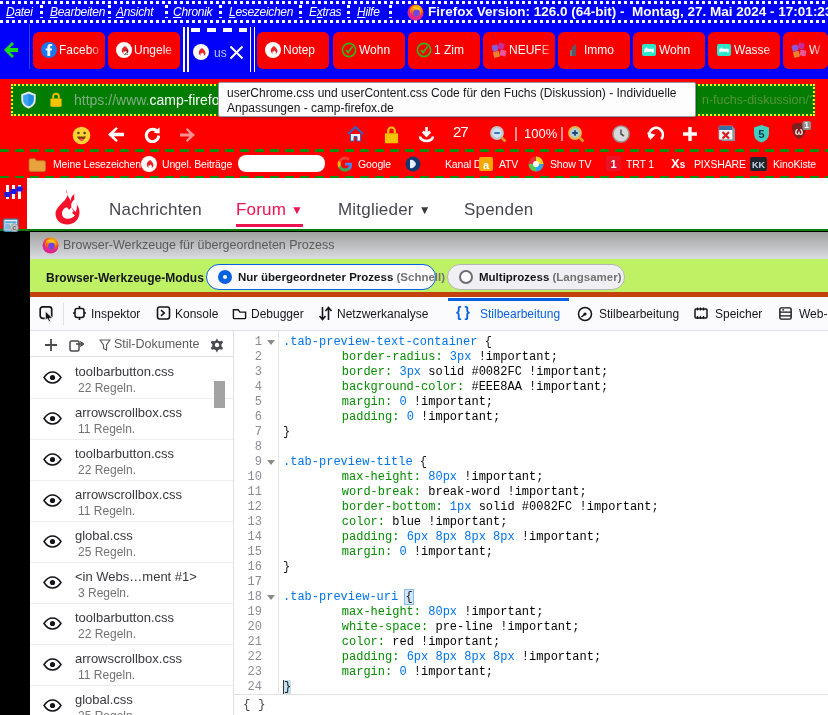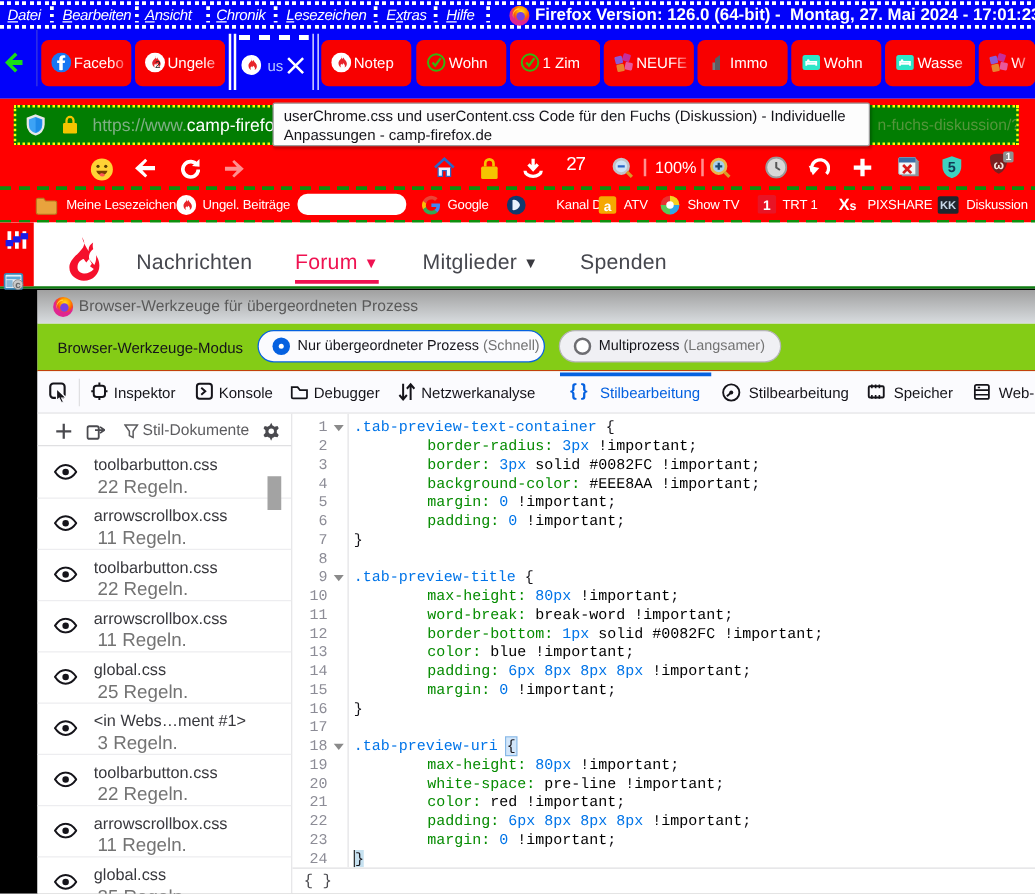--- a/index.html
+++ b/index.html
@@ -25,29 +25,29 @@
 .gdash{left:0;width:828px;height:3.5px;background-image:repeating-linear-gradient(90deg,#0d8f0d 0 9px,transparent 9px 15px);}
 .bmi{top:6px;color:#fff;font-size:10.5px;white-space:nowrap;letter-spacing:-.15px;}
 
 #site{left:0;top:178px;width:828px;height:53px;background:#fff;border-bottom:2px solid #0e7d10;box-sizing:border-box;}
 #redstrip{left:0;top:0;width:27px;height:51px;background:#f80000;}
 .nav{top:22px;color:#46474e;font-size:17px;letter-spacing:.2px;}
 
 #dtwrap{left:0;top:231px;width:828px;height:484px;background:#000;}
 #dtpanel{left:30px;top:1px;width:798px;height:483px;background:#fff;}
 #dttitle{left:0;top:0;width:798px;height:27px;background:linear-gradient(180deg,#a0a0a0,#d9dde0);}
-#dtmode{left:0;top:27px;width:798px;height:38px;background:#84cc16;border-bottom:1px solid #c2410c;box-sizing:border-box;}
+#dtmode{left:0;top:27px;width:798px;height:38px;background:#bef264;border-bottom:5px solid #c2410c;box-sizing:border-box;font-weight:bold;}
 #dttabs{left:0;top:65px;width:798px;height:34px;background:#fbfbfe;border-bottom:1px solid #e0e0e2;box-sizing:border-box;}
 .dtt{top:10px;font-size:12px;color:#15141a;white-space:nowrap;}
 #dtmain{left:0;top:99px;width:798px;height:384px;}
 #sidebar{left:0;top:0;width:204px;height:384px;background:#fff;border-right:1px solid #e0e0e2;box-sizing:border-box;}
 #sbhead{left:0;top:0;width:203px;height:26px;border-bottom:1px solid #e0e0e2;box-sizing:border-box;}
 .sbitem{left:0;width:203px;height:41px;border-bottom:1px solid #ededf0;box-sizing:border-box;}
 .sbname{position:absolute;left:45px;top:6px;font-size:13px;color:#38383d;}
-.sbsub{position:absolute;left:48px;top:23px;font-size:15px;color:#737373;}
+.sbsub{position:absolute;left:48px;top:23px;font-size:12px;color:#737373;}
 #code{left:204px;top:0;width:594px;height:363px;overflow:hidden;background:#fff;font-family:"Liberation Mono",monospace;font-size:12px;line-height:15px;}
 .gut{position:absolute;left:0;width:28px;text-align:right;color:#8c8c96;}
 .cl{position:absolute;left:49px;white-space:pre;color:#15141a;}
 .fold{position:absolute;left:33px;width:0;height:0;border:4px solid transparent;border-top:5px solid #8a8a8a;border-bottom:none;}
 .s{color:#0074e8;}  
 .p{color:#058b00;margin-left:30px;}  
 .k{color:#000000;}  
 #dtfoot{left:204px;top:462px;width:594px;height:21px;background:#fff;border-top:1px solid #e0e0e2;box-sizing:border-box;}
 
 #tooltip{left:218px;top:82px;width:478px;height:35px;background:#fdfdfd;border:1px solid #9a9a9a;border-radius:2px;box-sizing:border-box;box-shadow:1px 2px 2px rgba(0,0,0,.22);font-size:12px;color:#15141a;z-index:50;}
@@ -326,21 +326,21 @@
       </svg></div>
   <div class="abs bmi" style="left:626px">TRT 1</div>
   <div class="abs" id="pix" style="left:671px;top:4px"><svg width="17" height="15">
         <text x="0" y="12" font-size="13" font-weight="bold" fill="#fff" font-family="Liberation Sans">X<tspan font-size="10">s</tspan></text>
       </svg></div>
   <div class="abs bmi" style="left:694px">PIXSHARE</div>
   <div class="abs" id="kk" style="left:750px;top:4px"><svg width="17" height="16">
         <rect x="0" y="1" width="17" height="14" rx="2" fill="#20262e"></rect>
         <text x="8.5" y="11.5" font-size="9" font-weight="bold" fill="#c8d8e8" text-anchor="middle" font-family="Liberation Sans">KK</text>
       </svg></div>
-  <div class="abs bmi" style="left:773px">Diskussion</div>
+  <div class="abs bmi" style="left:773px">KinoKiste</div>
   <div class="abs gdash" style="top:24px"></div>
 </div>
 
 <div class="abs" id="site">
   <div class="abs" id="redstrip"></div>
   <div class="abs" id="eq" style="left:4px;top:6px"><svg width="19" height="16">
         <rect x="2" y="1" width="3" height="14" fill="#fff"></rect>
         <rect x="8" y="1" width="3" height="14" fill="#fff"></rect>
         <rect x="14" y="1" width="3" height="14" fill="#fff"></rect>
         <rect x="0.5" y="8" width="6" height="5" fill="#1a1ae8"></rect>

